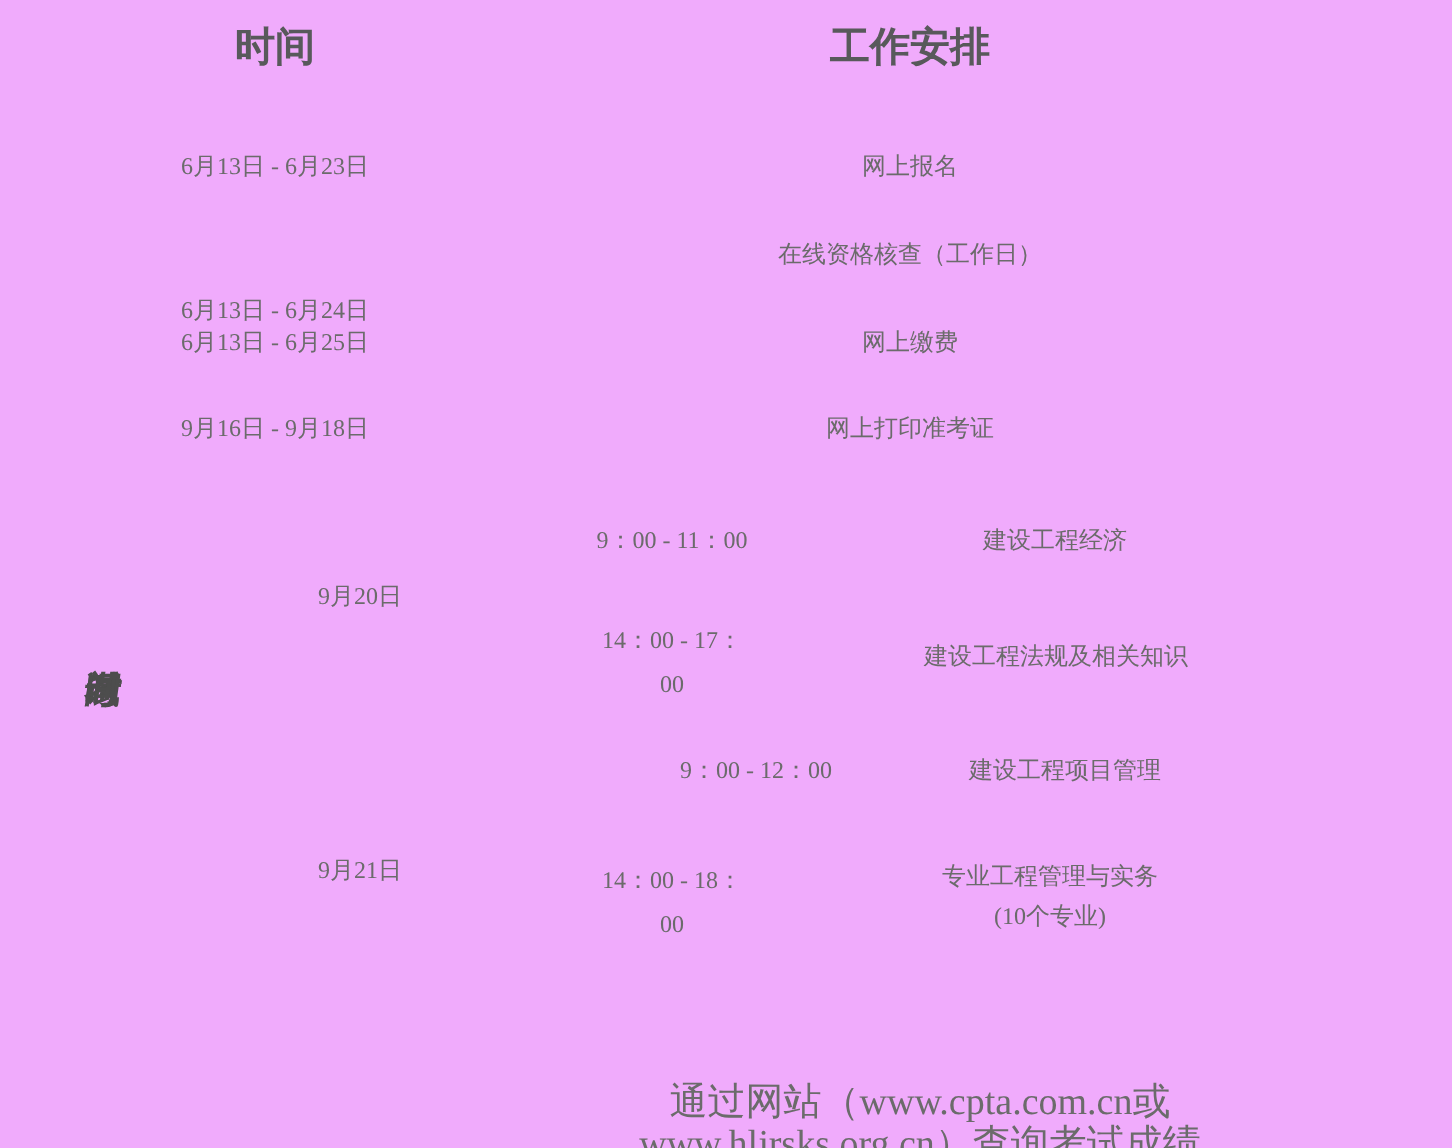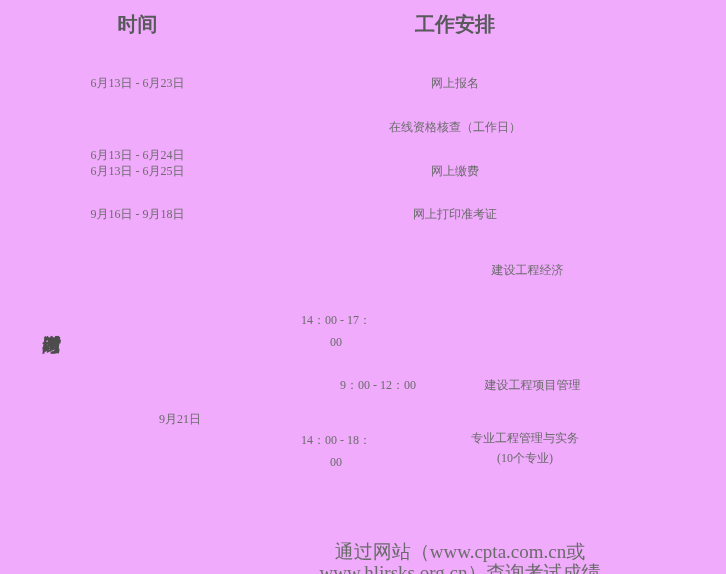--- a/index.html
+++ b/index.html
@@ -63,27 +63,30 @@
   <div class="cell" style="left:325px; top:116px; width:260px;">在线资格核查（工作日）</div>
 
   <div class="cell" style="left:30px; top:160px; width:215px;">6月13日 - 6月25日</div>
   <div class="cell" style="left:335px; top:160px; width:240px;">网上缴费</div>
 
   <div class="cell" style="left:30px; top:203px; width:215px;">9月16日 - 9月18日</div>
   <div class="cell" style="left:335px; top:203px; width:240px;">网上打印准考证</div>
 
   <div class="vlabel">考试时间</div>
 
+  <div class="cell" style="left:120px; top:287px; width:120px;">9月20日</div>
 
+  <div class="cell" style="left:256px; top:259px; width:160px;">9：00 - 11：00</div>
   <div class="cell" style="left:420px; top:259px; width:215px;text-align:center;">建设工程经济</div>
 
   <div class="cell" style="left:256px; top:309px; width:160px;">14：00 - 17：
 00</div>
+  <div class="cell" style="left:408px; top:317px; width:240px;">建设工程法规及相关知识</div>
 
-  <div class="cell" style="left:120px; top:408px; width:120px;text-align:center;">9月21日</div>
+  <div class="cell" style="left:120px; top:424px; width:120px;text-align:center;">9月21日</div>
 
   <div class="cell" style="left:256px; top:374px; width:160px;text-align:right;">9：00 - 12：00</div>
   <div class="cell" style="left:425px; top:374px; width:215px;">建设工程项目管理</div>
 
   <div class="cell" style="left:256px; top:429px; width:160px;">14：00 - 18：
 00</div>
   <div class="cell" style="left:415px; top:428px; width:220px; line-height:20px;">专业工程管理与实务
 (10个专业)</div>
 
   <div class="cell small" style="left:295px; top:505px; width:330px;margin-top:36px;">通过网站（www.cpta.com.cn或

